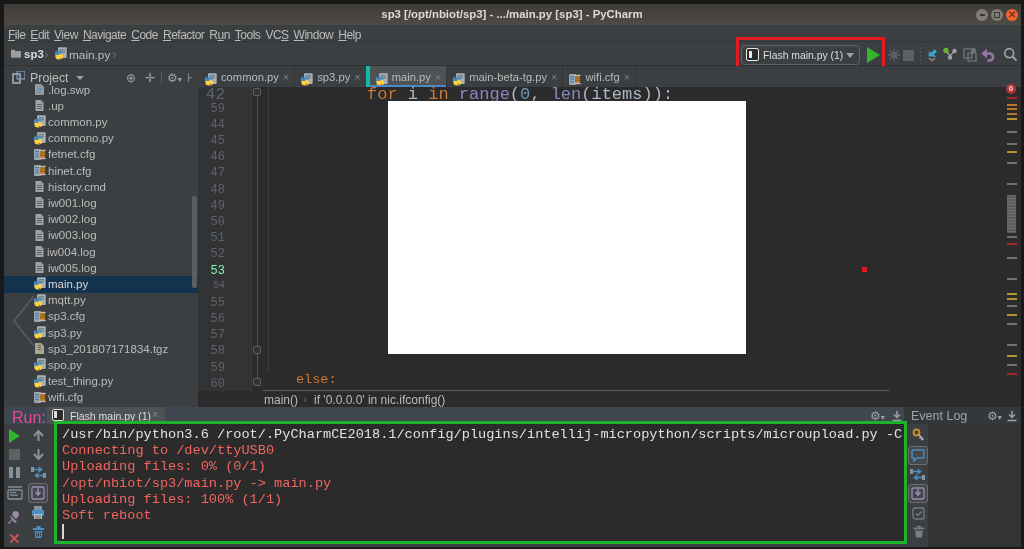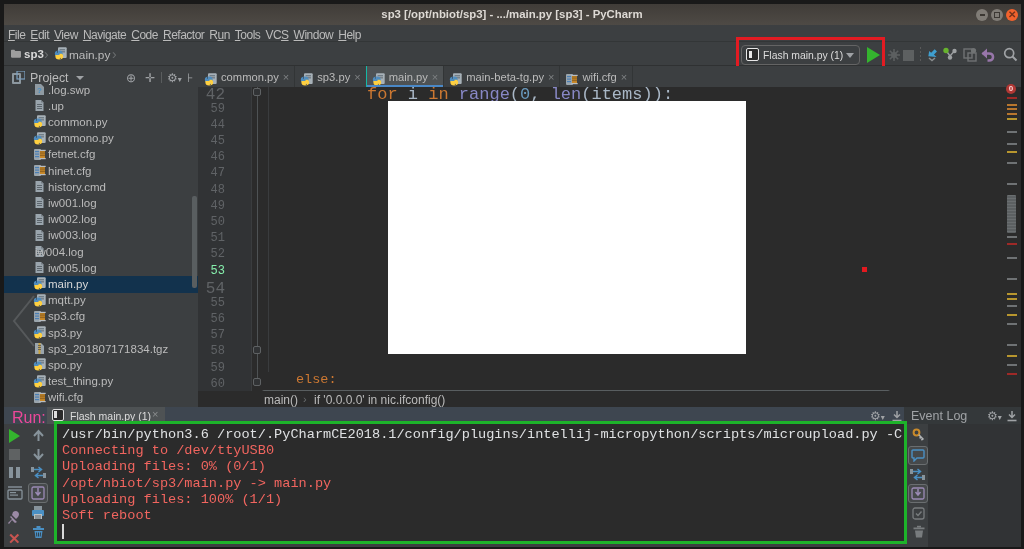--- a/index.html
+++ b/index.html
@@ -227,21 +227,21 @@
     <div class="a" style="left:44px;top:146.3px;font-size:11.5px;color:#bbbbbb">iw003.log</div>
     <div class="a" style="left:29px;top:162.0px;width:13px;height:13px">
       <svg width="13" height="13" viewBox="0 0 13 13">
         <path d="M2.5 1 L8 1 L10.5 3.5 L10.5 12 L2.5 12 Z" fill="#9aa5ad"></path>
         <path d="M8 1 L8 3.5 L10.5 3.5" fill="#777f86"></path>
         <rect x="4" y="5" width="5" height="1" fill="#5d666d"></rect>
         <rect x="4" y="7" width="5" height="1" fill="#5d666d"></rect>
         <rect x="4" y="9" width="5" height="1" fill="#5d666d"></rect>
       </svg>
     </div>
-    <div class="a" style="left:31px;top:162.5px;font-size:11.5px;color:#bbbbbb">iw004.log</div>
+    <div class="a" style="left:43px;top:162.5px;font-size:11.5px;color:#bbbbbb">iw004.log</div>
     <div class="a" style="left:29px;top:178.2px;width:13px;height:13px">
       <svg width="13" height="13" viewBox="0 0 13 13">
         <path d="M2.5 1 L8 1 L10.5 3.5 L10.5 12 L2.5 12 Z" fill="#9aa5ad"></path>
         <path d="M8 1 L8 3.5 L10.5 3.5" fill="#777f86"></path>
         <rect x="4" y="5" width="5" height="1" fill="#5d666d"></rect>
         <rect x="4" y="7" width="5" height="1" fill="#5d666d"></rect>
         <rect x="4" y="9" width="5" height="1" fill="#5d666d"></rect>
       </svg>
     </div>
     <div class="a" style="left:44px;top:178.7px;font-size:11.5px;color:#bbbbbb">iw005.log</div>
@@ -358,21 +358,21 @@
 <div id="tabs" class="a" style="left:199px;top:66px;height:22px">
     <div style="float:left;height:22px;padding:0 5px;background:#3c3f41;border-right:1px solid #323536;position:relative"><span style="display:inline-block;vertical-align:middle;margin-top:4px"><svg width="13" height="13" viewBox="0 0 13 13">
           <rect x="4" y="0.3" width="8.7" height="10.7" rx="1" fill="#a7b1b8"></rect>
           <rect x="5.6" y="2.2" width="5.4" height="1.1" fill="#64707a"></rect>
           <rect x="5.6" y="4.3" width="5.4" height="1.1" fill="#64707a"></rect>
           <g transform="translate(0,3)">
             <path d="M5 0.4 Q8.6 0.4 8.6 3.4 L8.6 5 L5 5 Q4.5 5 4.5 5.5 L4.5 6.2 L2.2 6.2 Q0.8 5.4 0.8 3.4 Q0.8 0.4 5 0.4 M3.6 1.2 Q2.9 1.2 2.9 1.9 Q2.9 2.6 3.6 2.6 Q4.3 2.6 4.3 1.9 Q4.3 1.2 3.6 1.2" fill="#4e8cbf" fill-rule="evenodd"></path>
             <path d="M5 9.6 Q1.4 9.6 1.4 6.6 L1.4 5 L5 5 Q5.5 5 5.5 4.5 L5.5 3.8 L7.8 3.8 Q9.2 4.6 9.2 6.6 Q9.2 9.6 5 9.6 M6.4 8.8 Q7.1 8.8 7.1 8.1 Q7.1 7.4 6.4 7.4 Q5.7 7.4 5.7 8.1 Q5.7 8.8 6.4 8.8" fill="#ffd040" fill-rule="evenodd"></path>
           </g>
         </svg></span><span style="font-size:11.2px;color:#bbbbbb;vertical-align:middle;margin:0 4px;line-height:22px">common.py</span><span style="font-size:11px;color:#7e8183;vertical-align:middle">×</span></div>
-    <div style="float:left;height:22px;padding:0 5px;background:#3c3f41;border-right:1px solid #14b8a6;position:relative"><span style="display:inline-block;vertical-align:middle;margin-top:4px"><svg width="13" height="13" viewBox="0 0 13 13">
+    <div style="float:left;height:22px;padding:0 5px;background:#3c3f41;border-right:4px solid #14b8a6;position:relative"><span style="display:inline-block;vertical-align:middle;margin-top:4px"><svg width="13" height="13" viewBox="0 0 13 13">
           <rect x="4" y="0.3" width="8.7" height="10.7" rx="1" fill="#a7b1b8"></rect>
           <rect x="5.6" y="2.2" width="5.4" height="1.1" fill="#64707a"></rect>
           <rect x="5.6" y="4.3" width="5.4" height="1.1" fill="#64707a"></rect>
           <g transform="translate(0,3)">
             <path d="M5 0.4 Q8.6 0.4 8.6 3.4 L8.6 5 L5 5 Q4.5 5 4.5 5.5 L4.5 6.2 L2.2 6.2 Q0.8 5.4 0.8 3.4 Q0.8 0.4 5 0.4 M3.6 1.2 Q2.9 1.2 2.9 1.9 Q2.9 2.6 3.6 2.6 Q4.3 2.6 4.3 1.9 Q4.3 1.2 3.6 1.2" fill="#4e8cbf" fill-rule="evenodd"></path>
             <path d="M5 9.6 Q1.4 9.6 1.4 6.6 L1.4 5 L5 5 Q5.5 5 5.5 4.5 L5.5 3.8 L7.8 3.8 Q9.2 4.6 9.2 6.6 Q9.2 9.6 5 9.6 M6.4 8.8 Q7.1 8.8 7.1 8.1 Q7.1 7.4 6.4 7.4 Q5.7 7.4 5.7 8.1 Q5.7 8.8 6.4 8.8" fill="#ffd040" fill-rule="evenodd"></path>
           </g>
         </svg></span><span style="font-size:11.2px;color:#bbbbbb;vertical-align:middle;margin:0 4px;line-height:22px">sp3.py</span><span style="font-size:11px;color:#7e8183;vertical-align:middle">×</span></div>
     <div style="float:left;height:22px;padding:0 5px;background:#4e5254;border-right:1px solid #323536;position:relative"><span style="display:inline-block;vertical-align:middle;margin-top:4px"><svg width="13" height="13" viewBox="0 0 13 13">
           <rect x="4" y="0.3" width="8.7" height="10.7" rx="1" fill="#a7b1b8"></rect>
@@ -415,21 +415,21 @@
       <div class="a mono" style="right:4px;top:30.9px;font-size:12px;color:#606366">44</div>
       <div class="a mono" style="right:4px;top:47.0px;font-size:12px;color:#606366">45</div>
       <div class="a mono" style="right:4px;top:63.2px;font-size:12px;color:#606366">46</div>
       <div class="a mono" style="right:4px;top:79.4px;font-size:12px;color:#606366">47</div>
       <div class="a mono" style="right:4px;top:95.6px;font-size:12px;color:#606366">48</div>
       <div class="a mono" style="right:4px;top:111.8px;font-size:12px;color:#606366">49</div>
       <div class="a mono" style="right:4px;top:127.9px;font-size:12px;color:#606366">50</div>
       <div class="a mono" style="right:4px;top:144.1px;font-size:12px;color:#606366">51</div>
       <div class="a mono" style="right:4px;top:160.3px;font-size:12px;color:#606366">52</div>
       <div class="a mono" style="right:4px;top:176.5px;font-size:12px;color:#86efac">53</div>
-      <div class="a mono" style="right:4px;top:192.7px;font-size:16px;color:#606366">54</div>
+      <div class="a mono" style="right:4px;top:192.7px;font-size:10px;color:#606366">54</div>
       <div class="a mono" style="right:4px;top:208.8px;font-size:12px;color:#606366">55</div>
       <div class="a mono" style="right:4px;top:225.0px;font-size:12px;color:#606366">56</div>
       <div class="a mono" style="right:4px;top:241.2px;font-size:12px;color:#606366">57</div>
       <div class="a mono" style="right:4px;top:257.4px;font-size:12px;color:#606366">58</div>
       <div class="a mono" style="right:4px;top:273.6px;font-size:12px;color:#606366">59</div>
       <div class="a mono" style="right:4px;top:289.7px;font-size:12px;color:#606366">60</div>
     </div>
 
   <div class="a" style="left:59px;top:0;width:1px;height:297px;background:#4e5254"></div>
   <div class="a" style="left:70px;top:0;width:1px;height:285px;background:#3a3c3e"></div>

